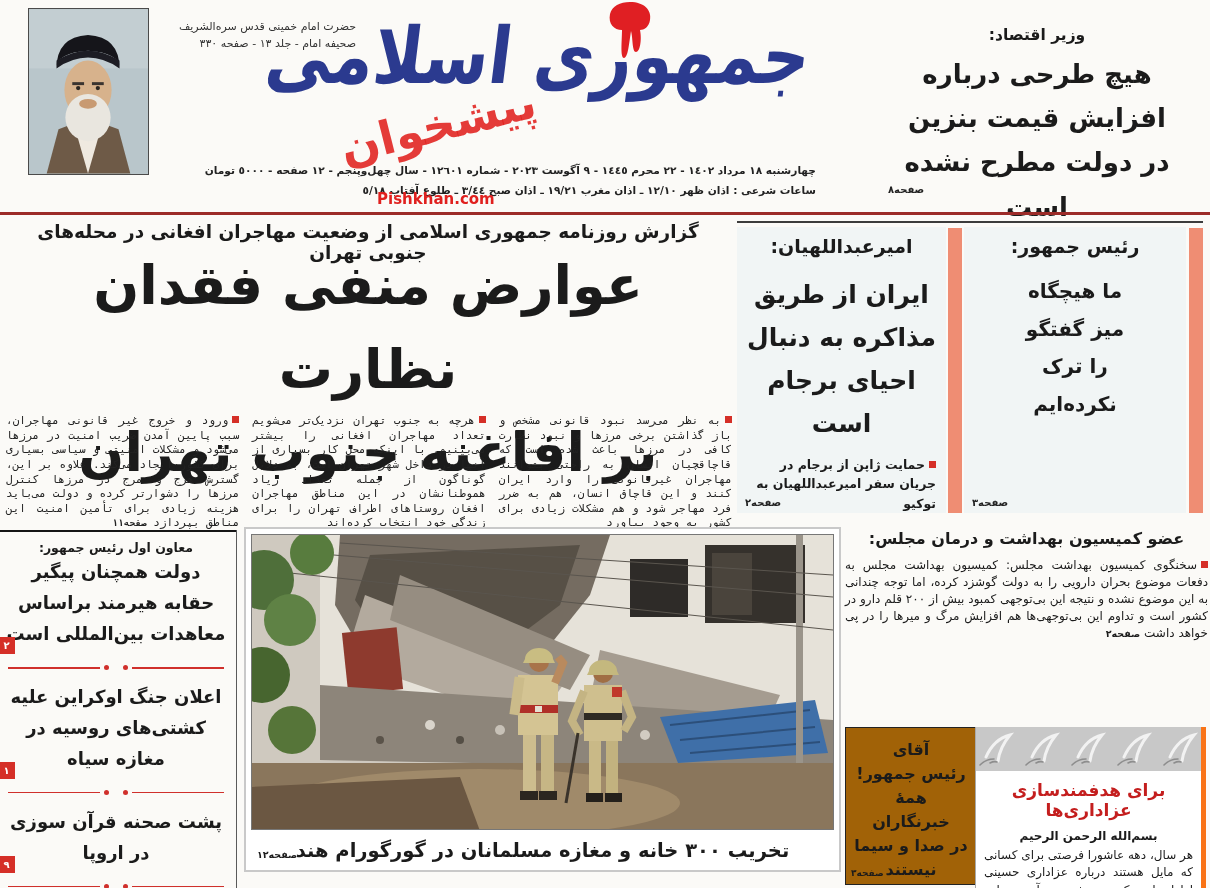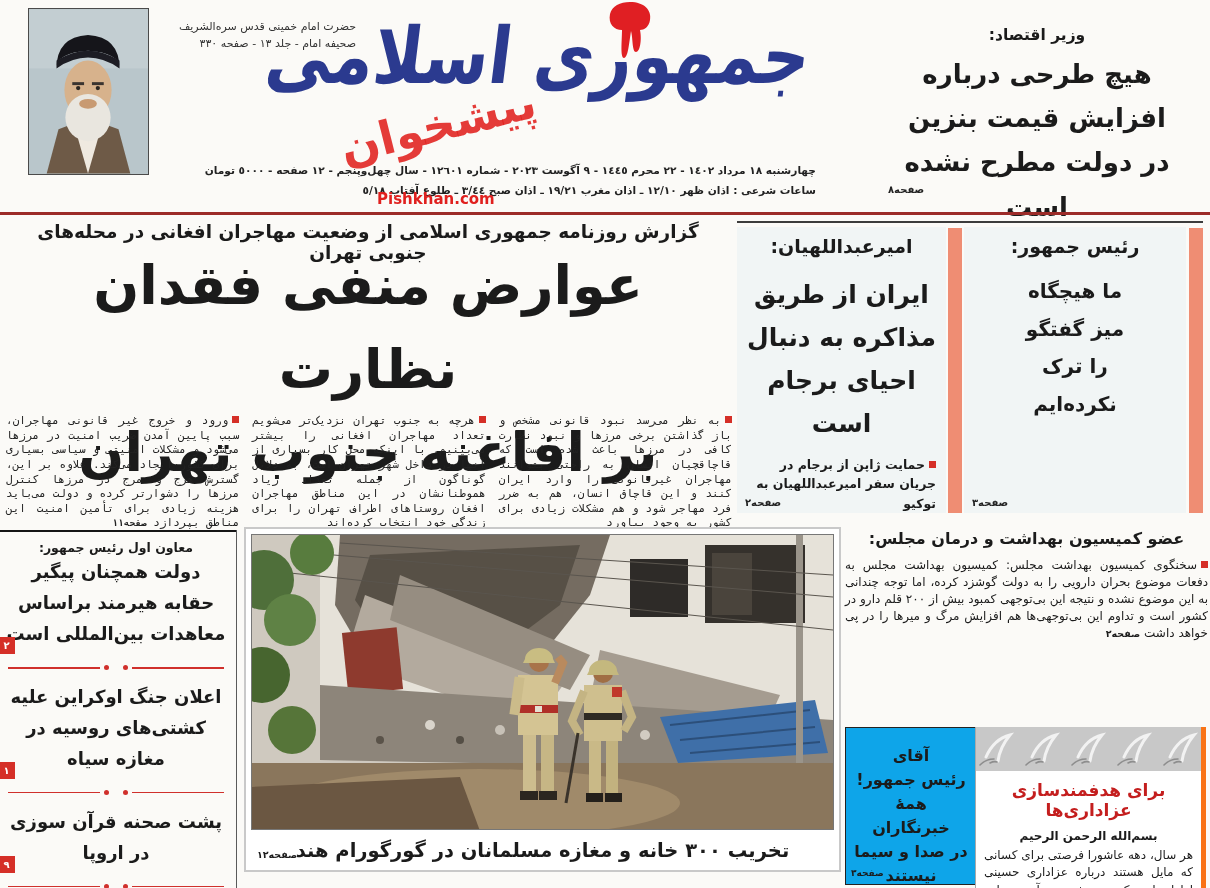--- a/index.html
+++ b/index.html
@@ -90,21 +90,21 @@
   .photo-caption { font-size:19.5px; font-weight:bold; }
   .photo-page { position:absolute; left:6px; bottom:10px; font-size:9.5px; font-weight:bold; }
 
   
   .health { left:845px; top:529px; width:363px; text-align:center; }
   .health .kicker { font-size:16px; font-weight:bold; margin-bottom:6px; }
   .health .hl { font-size:29px; font-weight:bold; line-height:1.6; }
   .health-body { margin-top:9px; font-size:12px; line-height:1.42; text-align:justify; }
 
   
-  .letter-box { left:845px; top:727px; width:132px; height:158px; border:1.5px solid #222; background:#0ea5e9; text-align:center; padding-top:16px; }
+  .letter-box { left:845px; top:727px; width:132px; height:158px; border:1.5px solid #222; background:#a16207; text-align:center; padding-top:10px; }
   .letter-lines { font-size:16px; font-weight:bold; line-height:1.5; }
   .letter-page { position:absolute; left:5px; bottom:6px; font-size:9px; font-weight:bold; }
 
   .note-box { left:975px; top:727px; width:231px; height:161px; overflow:hidden; border-left:1px solid #a9a9a9; border-right:5px solid #f97316; background:#fff; }
   .note-header { height:44px; }
   .note-title { margin-top:9px; text-align:center; font-size:17px; font-weight:bold; color:#c41e1e; }
   .besmellah { margin-top:9px; text-align:center; font-size:12px; font-weight:bold; }
   .note-body { margin:4px 8px 0; font-size:12px; line-height:1.45; text-align:justify; }
 </style>
 </head>

